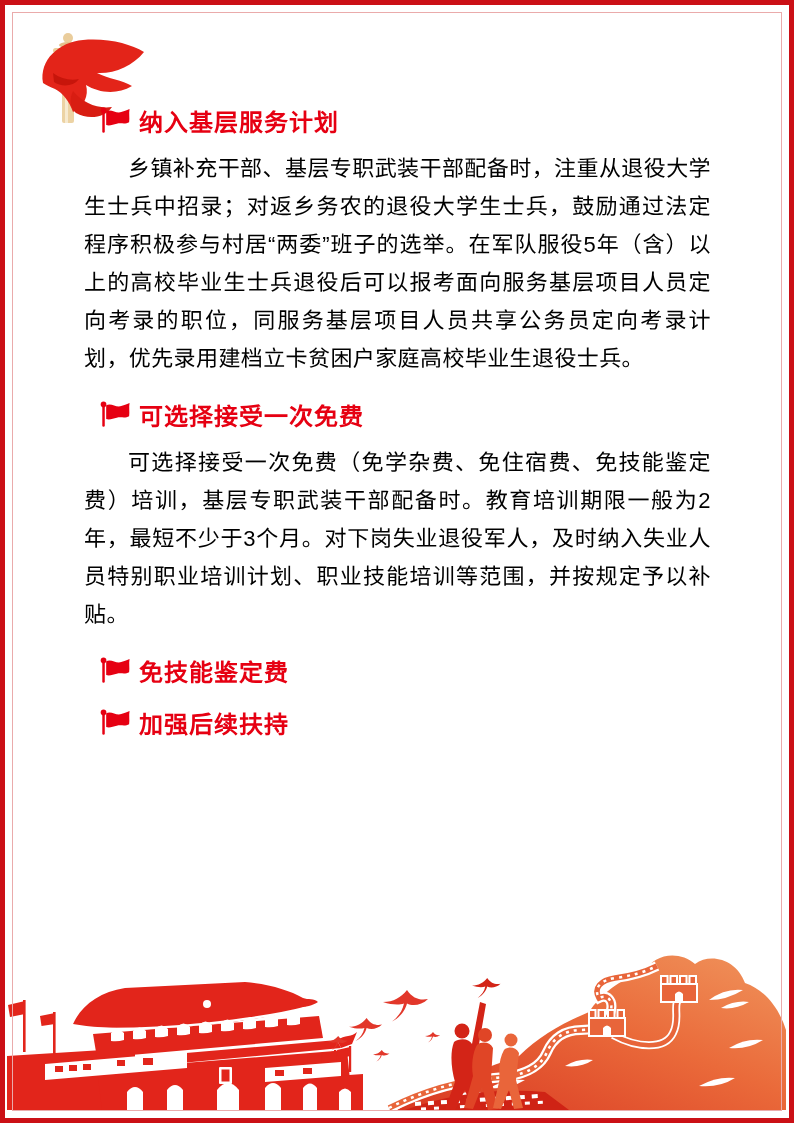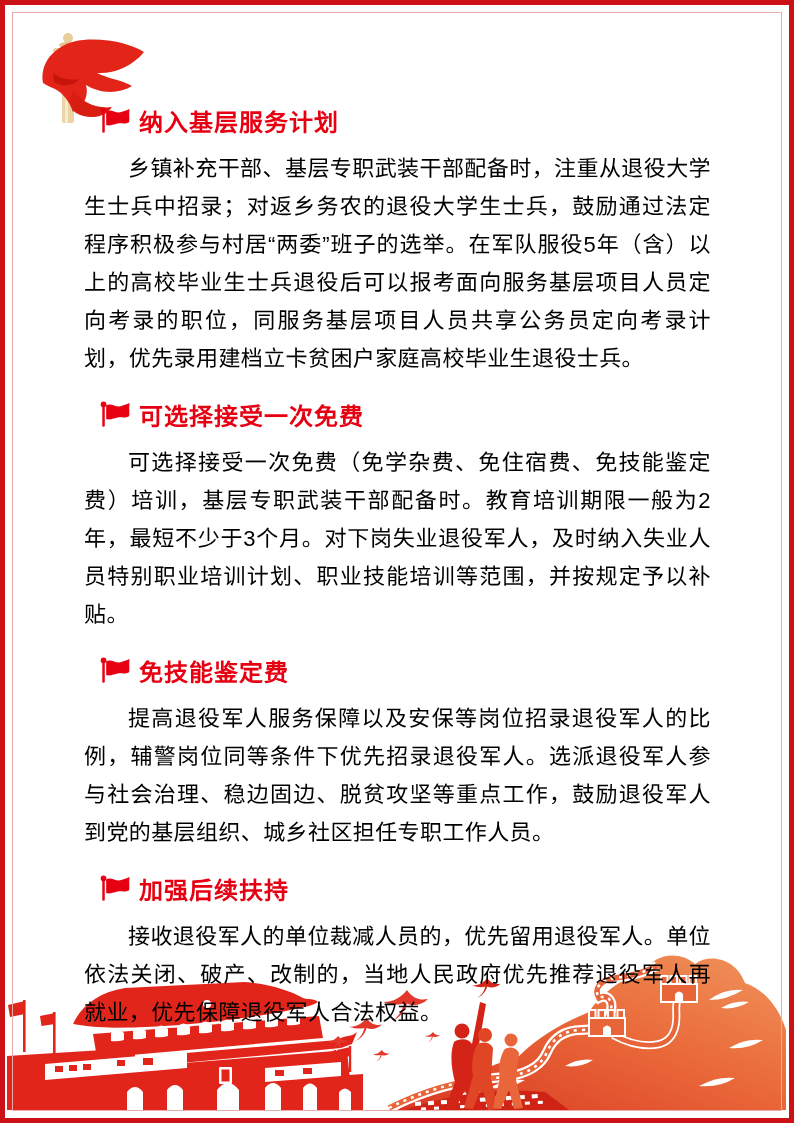--- a/index.html
+++ b/index.html
@@ -98,33 +98,31 @@
 
     <div class="section">
       <div class="section-title">
         <svg class="flag-bullet" viewBox="0 0 34 30" aria-hidden="true">
           <circle cx="4" cy="3.6" r="3.2" fill="#e60012"></circle>
           <rect x="2.6" y="5" width="2.8" height="24" rx="1.4" fill="#e60012"></rect>
           <path d="M7 4.5 C13 1.5 18 7.5 24 5.5 C28 4.2 31 3 33.5 2 C32.5 7 33.8 12.5 33 17 C29 19.5 24 17.5 19 18.6 C15 19.5 11 21.5 7 20.2 Z" fill="#e60012"></path>
         </svg>
         <span>免技能鉴定费</span>
       </div>
-      <p class="section-body">提高退役军人服务保障以及安保等岗位招录退役军人的比例，辅警岗位同等条件下优先招录退役军人。选派退役军人参与社会治理、稳边固边、脱贫攻坚等重点工作，鼓励退役军人到党的基层组织、城乡社区担任专职工作人员。</p>
     </div>
 
     <div class="section">
       <div class="section-title">
         <svg class="flag-bullet" viewBox="0 0 34 30" aria-hidden="true">
           <circle cx="4" cy="3.6" r="3.2" fill="#e60012"></circle>
           <rect x="2.6" y="5" width="2.8" height="24" rx="1.4" fill="#e60012"></rect>
           <path d="M7 4.5 C13 1.5 18 7.5 24 5.5 C28 4.2 31 3 33.5 2 C32.5 7 33.8 12.5 33 17 C29 19.5 24 17.5 19 18.6 C15 19.5 11 21.5 7 20.2 Z" fill="#e60012"></path>
         </svg>
         <span>加强后续扶持</span>
       </div>
-      <p class="section-body">接收退役军人的单位裁减人员的，优先留用退役军人。单位依法关闭、破产、改制的，当地人民政府优先推荐退役军人再就业，优先保障退役军人合法权益。</p>
     </div>
 
   </div>
 
   <div class="footer-art">
 
     <svg class="tiananmen" viewBox="0 0 356 132" aria-hidden="true">
       <g fill="#e2251b">
         <path d="M0 78 L128 70 L128 132 L0 132 Z"></path>
         <rect x="16" y="22" width="2.6" height="52"></rect>

